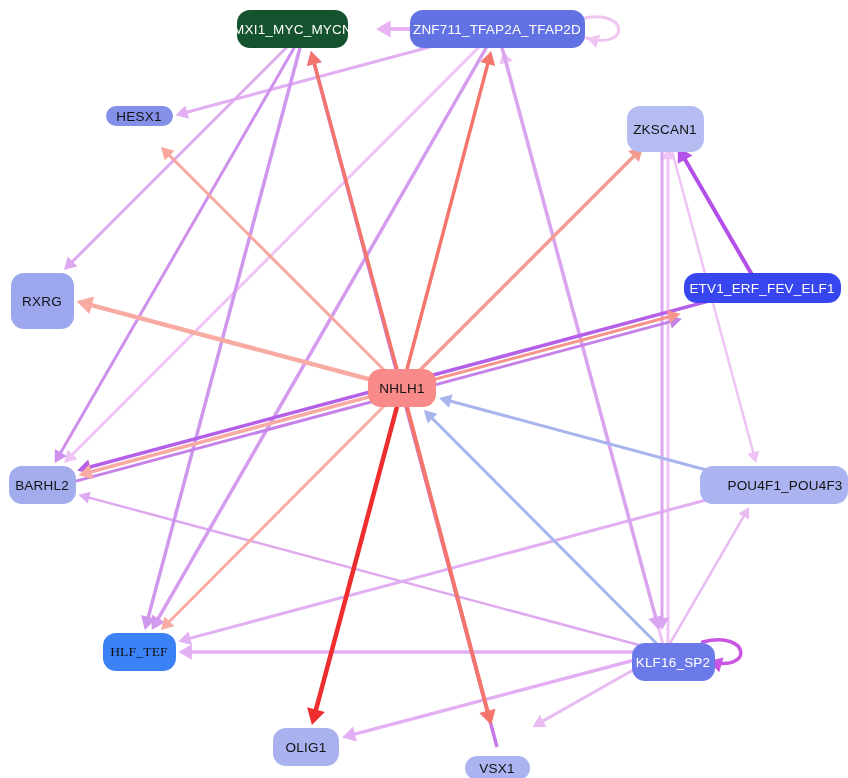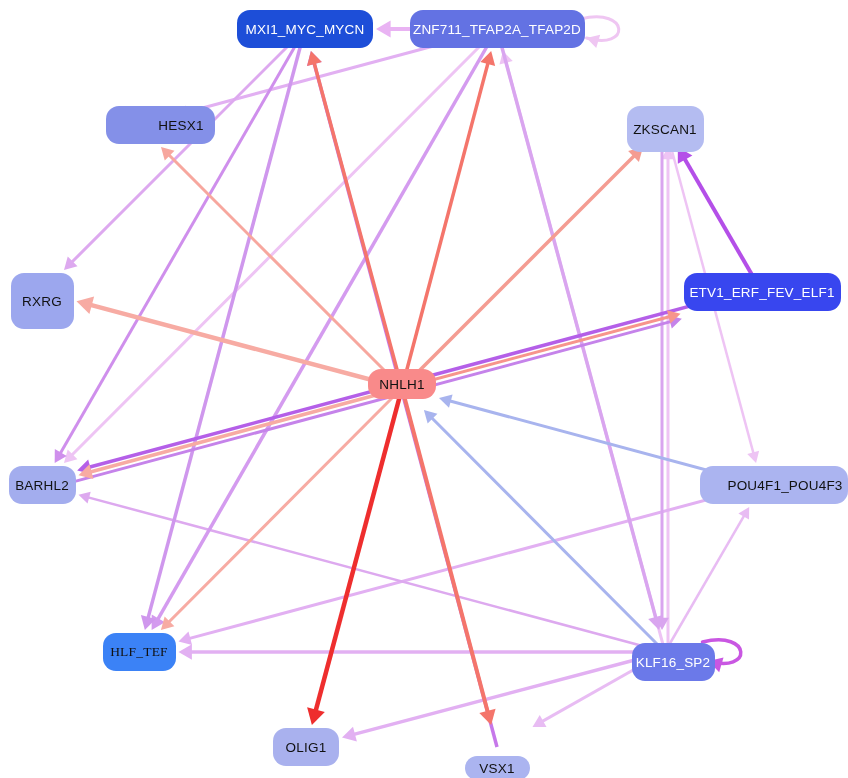--- a/index.html
+++ b/index.html
@@ -82,26 +82,26 @@
       <line x1="402" y1="388" x2="312.8666900300809" y2="58.11486310102115" stroke="#f4756b" stroke-width="3.5" stroke-linecap="butt"></line>
       <polygon points="310.9442896935933,51 321.8247330086199,61.94067883033287 307.0543930567035,65.93155062792587" fill="#f4756b"></polygon>
       <line x1="402" y1="388" x2="489.2928903044016" y2="58.12476190231385" stroke="#f4756b" stroke-width="3.5" stroke-linecap="butt"></line>
       <polygon points="491.1782729805014,51 495.14574932961455,65.9111244183404 480.35485962738903,61.99710068098268" fill="#f4756b"></polygon>
       <line x1="402" y1="388" x2="489.1240500647509" y2="717.2371997183744" stroke="#f4756b" stroke-width="4" stroke-linecap="butt"></line>
       <polygon points="491.1782729805014,725 479.32283376062446,713.0346934471446 495.5638106885583,708.7369418923989" fill="#f4756b"></polygon>
       <line x1="402" y1="388" x2="314.1279181130969" y2="716.6049728895648" stroke="#ee2e2e" stroke-width="4.5" stroke-linecap="butt"></line>
       <polygon points="311.883008356546,725 307.1252495640284,707.3725716205619 324.8040753547033,712.1000570687646" fill="#ee2e2e"></polygon>
     </svg>
 
-  <div class="node" style="left: 237px; top: 10px; width: 136px; height: 38px; background: #1d4ed8; color: rgb(255, 255, 255);">MXI1_MYC_MYCN</div>
+  <div class="node" style="left: 237px; top: 10px; width: 111px; height: 38px; background: #14532d; color: rgb(255, 255, 255);">MXI1_MYC_MYCN</div>
   <div class="node" style="left: 409.5px; top: 10px; width: 175px; height: 38px; background: rgb(99, 114, 227); color: rgb(255, 255, 255);">ZNF711_TFAP2A_TFAP2D</div>
-  <div class="node" style="left: 105.5px; top: 106px; width: 67px; height: 38px; background: rgb(132, 144, 232); color: rgb(17, 17, 17); padding-left: 42px;">HESX1</div>
+  <div class="node" style="left: 105.5px; top: 106px; width: 67px; height: 20px; background: rgb(132, 144, 232); color: rgb(17, 17, 17);">HESX1</div>
   <div class="node" style="left: 626.5px; top: 106px; width: 77px; height: 46px; background: rgb(180, 188, 241); color: rgb(17, 17, 17);">ZKSCAN1</div>
   <div class="node" style="left: 10.5px; top: 273px; width: 63px; height: 56px; background: rgb(156, 167, 238); color: rgb(17, 17, 17);">RXRG</div>
-  <div class="node" style="left: 683.5px; top: 273px; width: 157px; height: 38px; background: rgb(56, 70, 239); color: rgb(255, 255, 255);">ETV1_ERF_FEV_ELF1</div>
-  <div class="node" style="left: 368px; top: 369px; width: 68px; height: 30px; background: rgb(249, 138, 138); color: rgb(17, 17, 17);">NHLH1</div>
+  <div class="node" style="left: 683.5px; top: 273px; width: 157px; height: 30px; background: rgb(56, 70, 239); color: rgb(255, 255, 255);">ETV1_ERF_FEV_ELF1</div>
+  <div class="node" style="left: 368px; top: 369px; width: 68px; height: 38px; background: rgb(249, 138, 138); color: rgb(17, 17, 17);">NHLH1</div>
   <div class="node" style="left: 8.5px; top: 466px; width: 67px; height: 38px; background: rgb(163, 173, 238); color: rgb(17, 17, 17);">BARHL2</div>
   <div class="node" style="left: 699.5px; top: 466px; width: 125px; height: 38px; background: rgb(171, 180, 240); color: rgb(17, 17, 17); padding-left: 23px;">POU4F1_POU4F3</div>
   <div class="node" style="left: 102.5px; top: 633px; width: 73px; height: 38px; background: #3b82f6; color: rgb(17, 17, 17); font-family: Liberation Serif, serif;">HLF_TEF</div>
   <div class="node" style="left: 623.5px; top: 643px; width: 83px; height: 38px; background: rgb(107, 121, 233); color: rgb(255, 255, 255); margin-left: 8px;">KLF16_SP2</div>
   <div class="node" style="left: 273px; top: 728px; width: 66px; height: 38px; background: rgb(169, 177, 238); color: rgb(17, 17, 17);">OLIG1</div>
   <div class="node" style="left: 464.5px; top: 756px; width: 65px; height: 24px; background: rgb(171, 180, 240); color: rgb(17, 17, 17);">VSX1</div>
 </div>
 
 </body></html>

